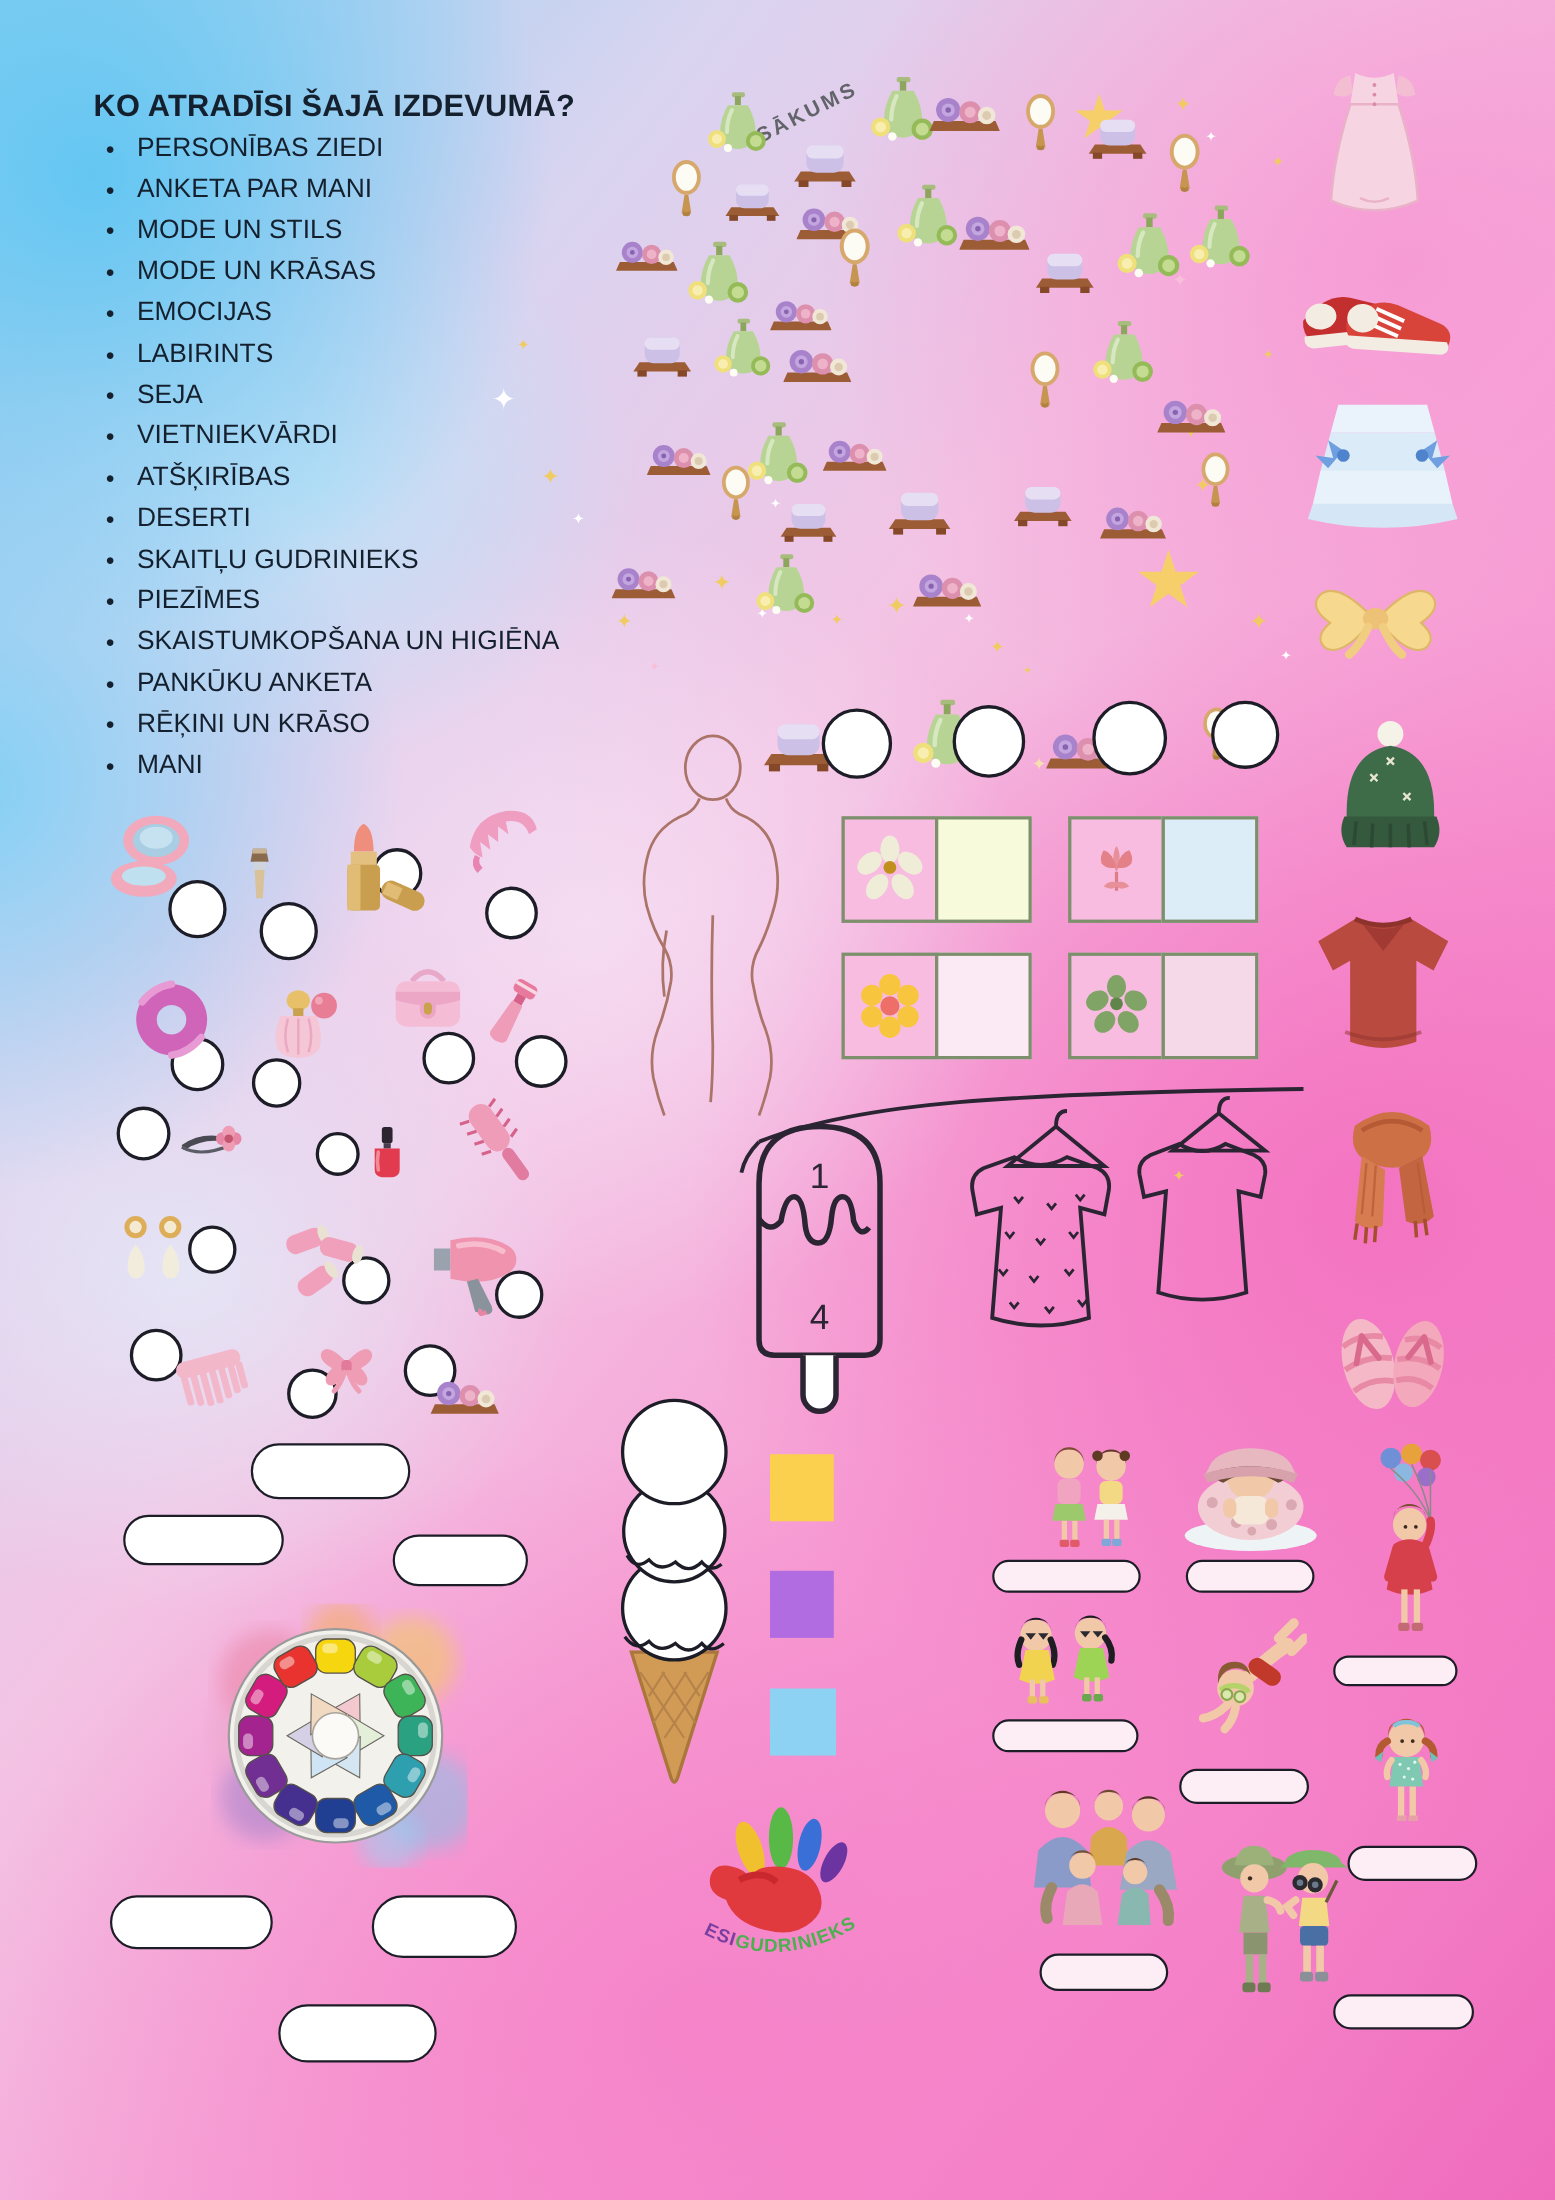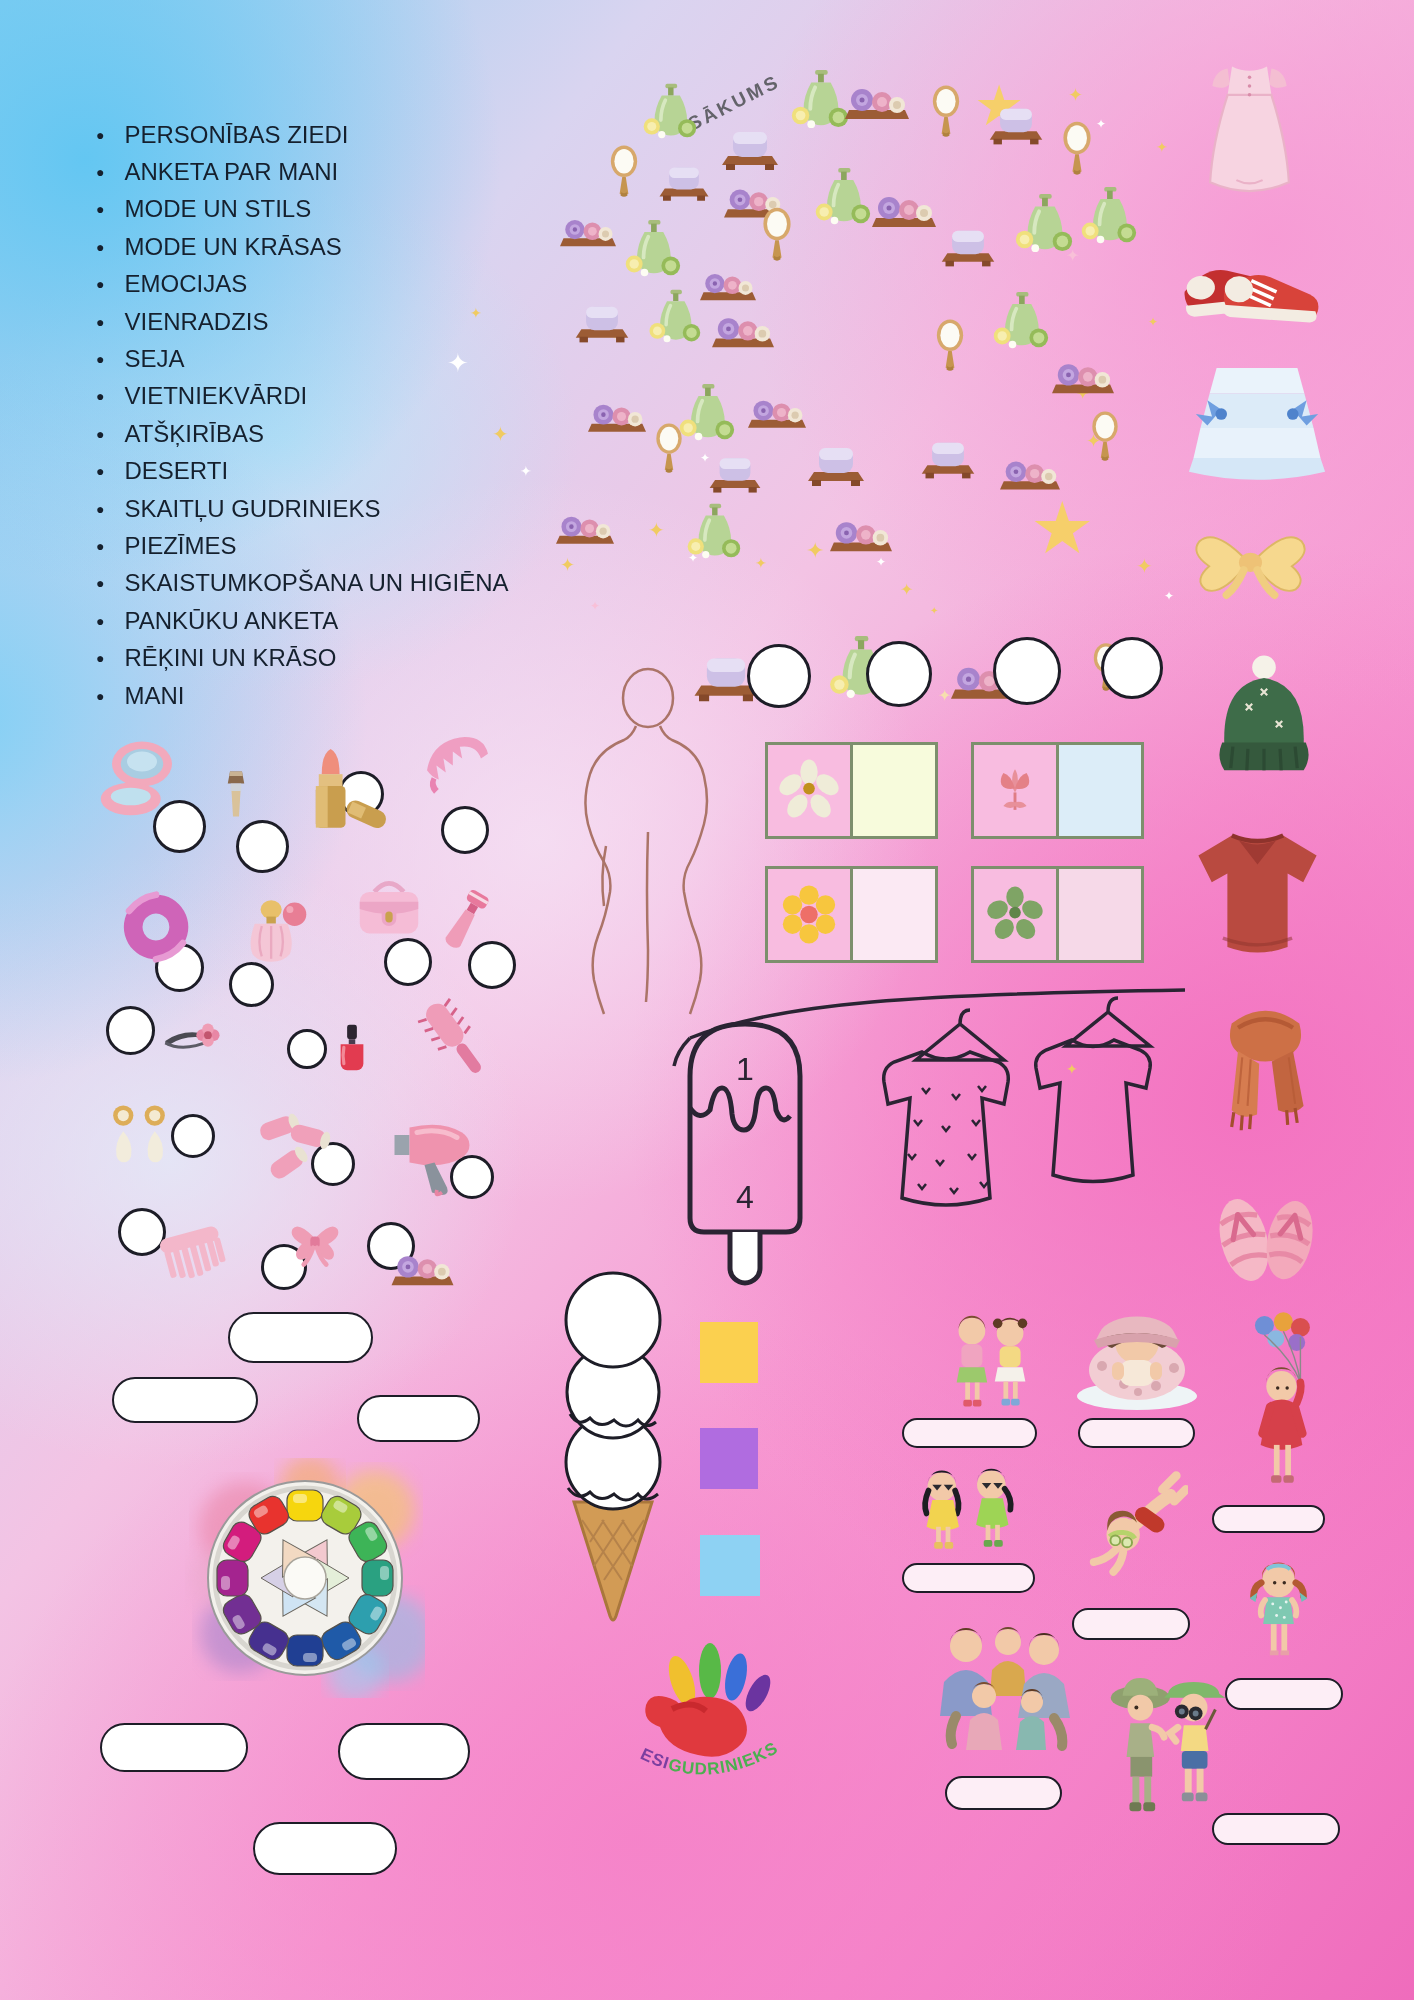--- a/index.html
+++ b/index.html
@@ -563,20 +563,21 @@
       <span class="sparkle" style="left: 1164px; top: 590px; font-size: 12px; color: rgb(255, 255, 255);">✦</span>
       <span class="sparkle" style="left: 852px; top: 742px; font-size: 14px; color: rgb(240, 203, 98);">✦</span>
       <span class="sparkle" style="left: 938px; top: 688px; font-size: 16px; color: rgb(246, 223, 174);">✦</span>
       <span class="sparkle" style="left: 986px; top: 906px; font-size: 18px; color: rgb(240, 203, 98);">✦</span>
       <span class="sparkle" style="left: 1012px; top: 942px; font-size: 12px; color: rgb(255, 255, 255);">✦</span>
       <span class="sparkle" style="left: 1066px; top: 1062px; font-size: 14px; color: rgb(240, 203, 98);">✦</span>
       <span class="sparkle" style="left: 700px; top: 452px; font-size: 12px; color: rgb(255, 255, 255);">✦</span>
       <span class="sparkle" style="left: 590px; top: 600px; font-size: 12px; color: rgb(248, 192, 216);">✦</span>
     </div>
 
+  <h1 class="title">KO ATRADĪSI ŠAJĀ IZDEVUMĀ?</h1>
   <ul class="contents">
 
   <li class="contents-item">
         <span class="dot">●</span>
         <span class="lbl">PERSONĪBAS ZIEDI</span>
       </li>
       <li class="contents-item">
         <span class="dot">●</span>
         <span class="lbl">ANKETA PAR MANI</span>
       </li>
@@ -587,21 +588,21 @@
       <li class="contents-item">
         <span class="dot">●</span>
         <span class="lbl">MODE UN KRĀSAS</span>
       </li>
       <li class="contents-item">
         <span class="dot">●</span>
         <span class="lbl">EMOCIJAS</span>
       </li>
       <li class="contents-item">
         <span class="dot">●</span>
-        <span class="lbl">VIENRADZIS</span>
+        <span class="lbl">LABIRINTS</span>
       </li>
       <li class="contents-item">
         <span class="dot">●</span>
         <span class="lbl">SEJA</span>
       </li>
       <li class="contents-item">
         <span class="dot">●</span>
         <span class="lbl">VIETNIEKVĀRDI</span>
       </li>
       <li class="contents-item">

